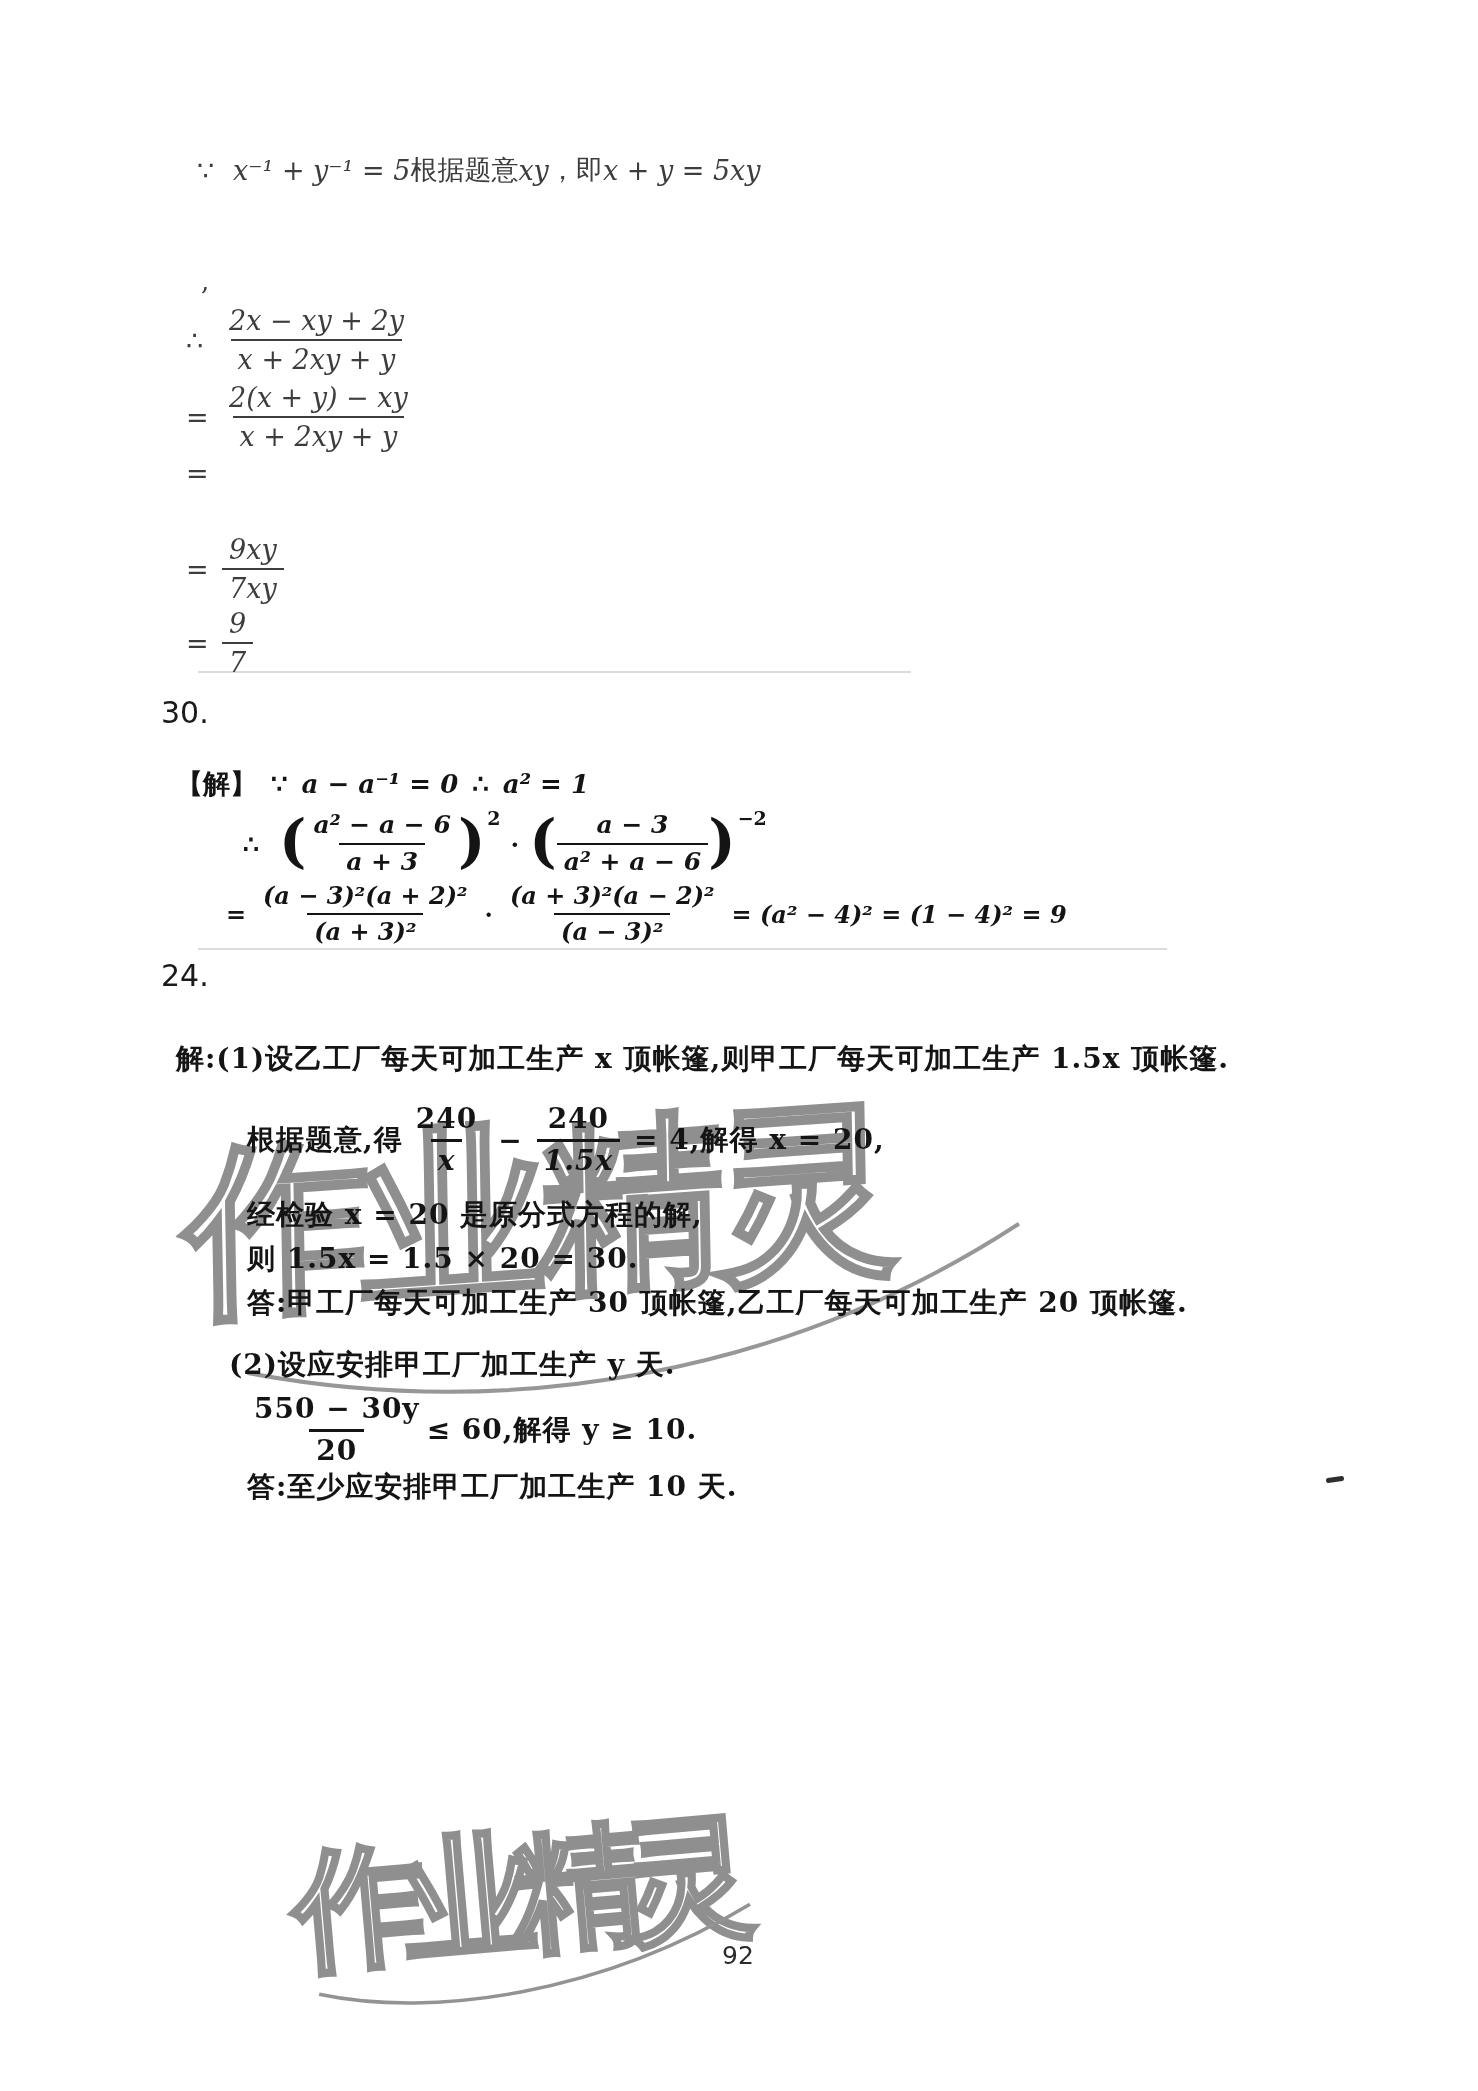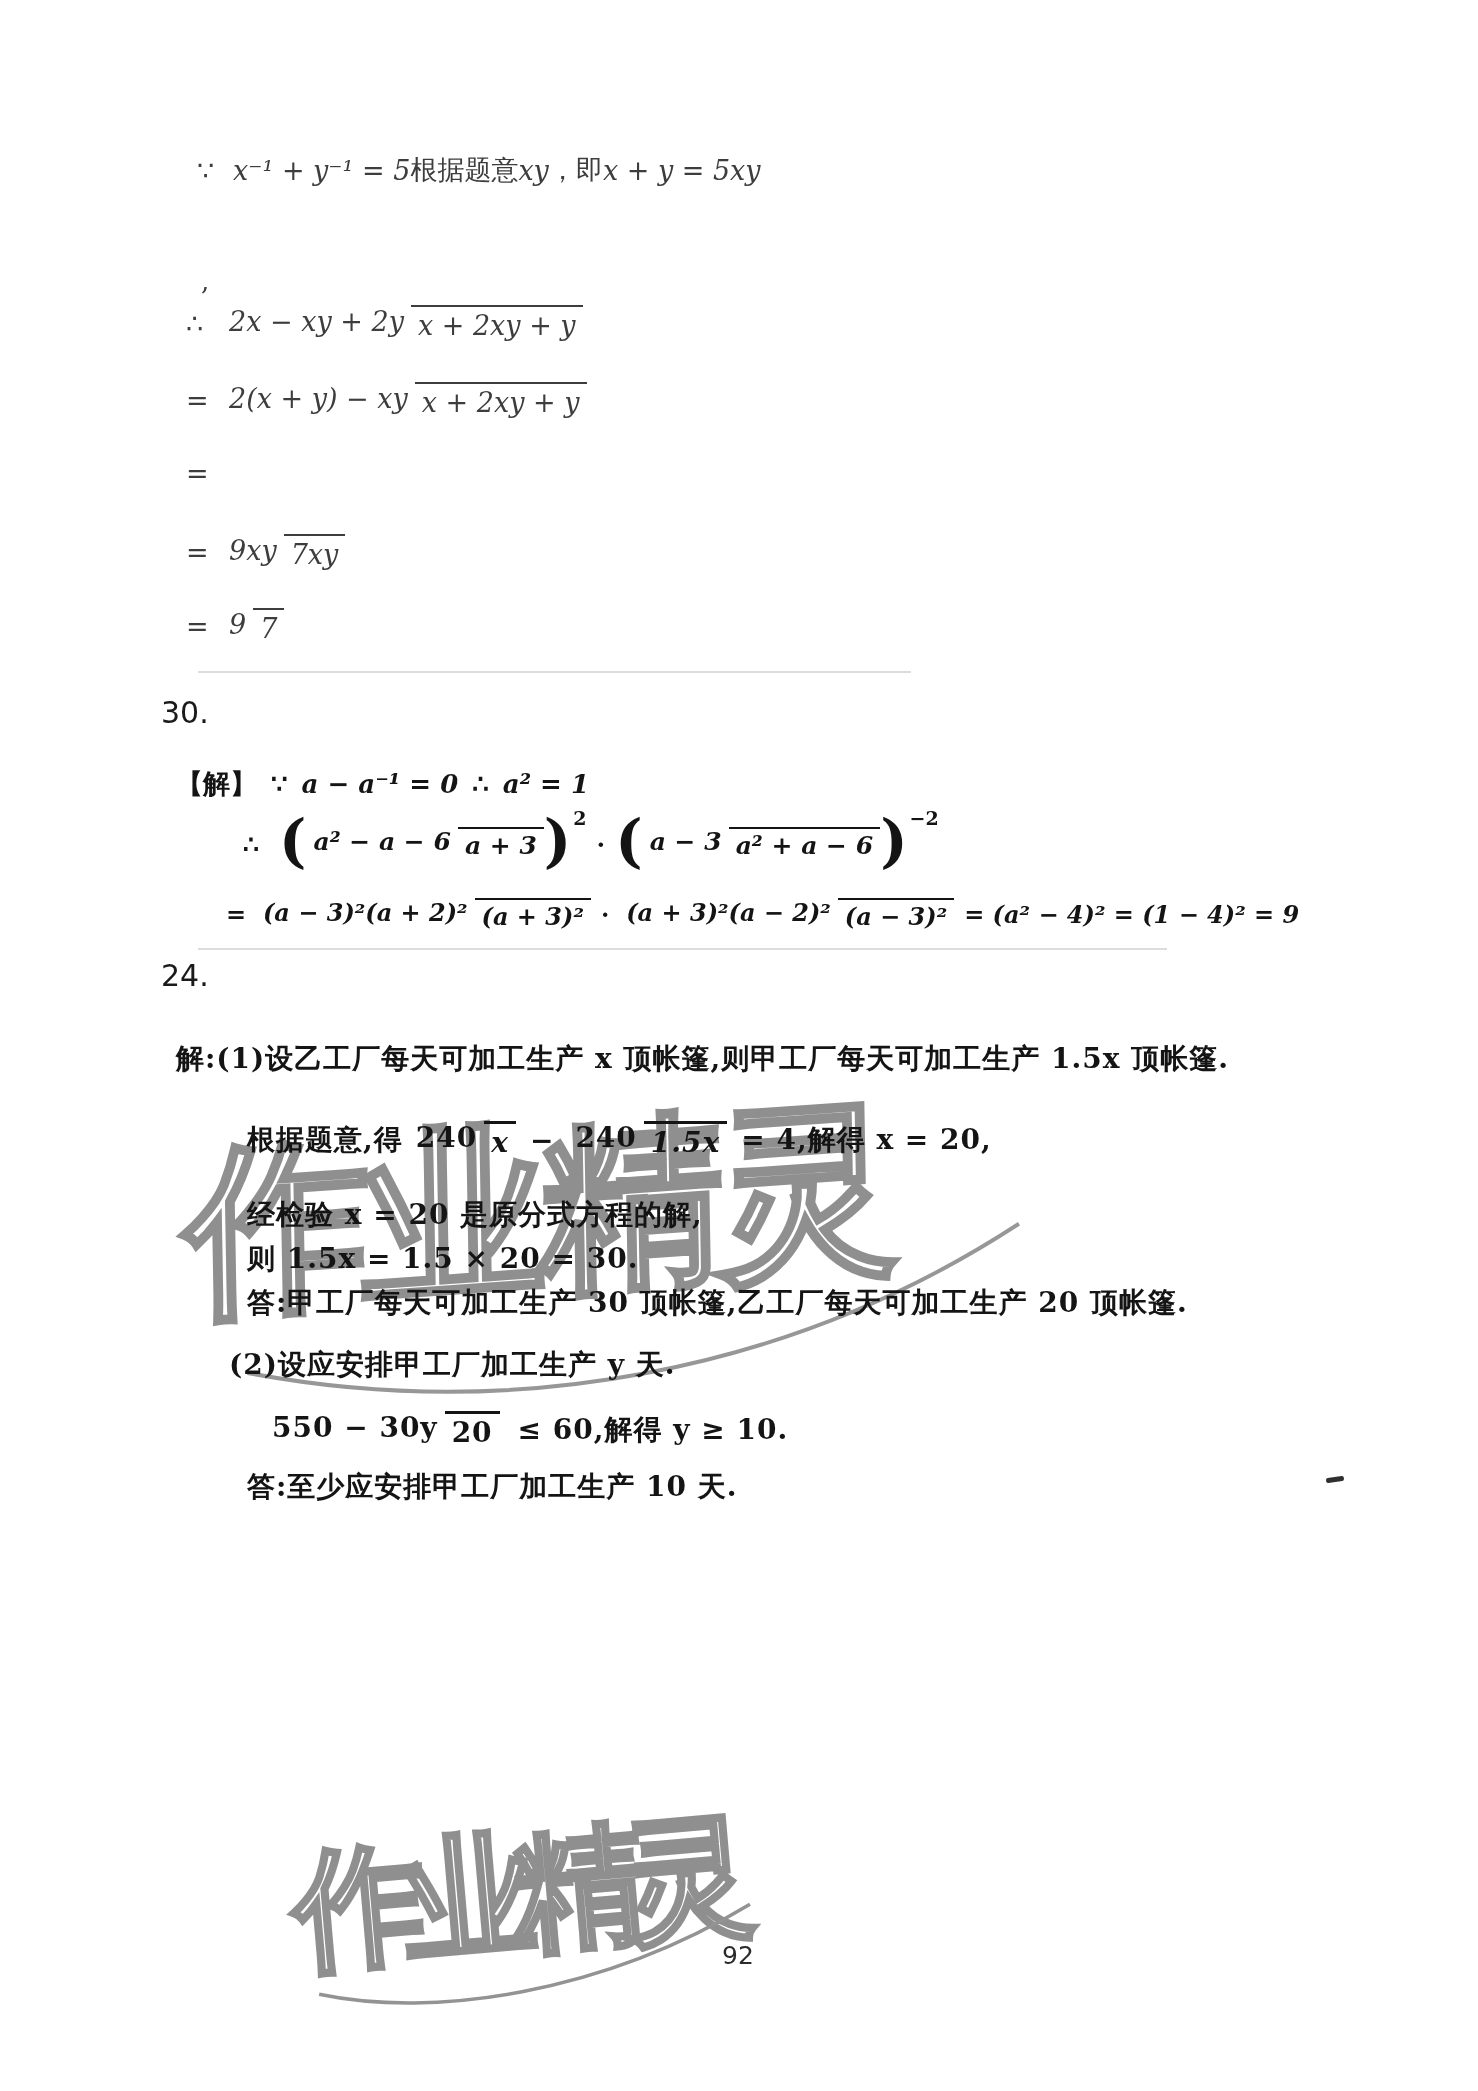--- a/index.html
+++ b/index.html
@@ -12,21 +12,21 @@
   .page {
     position: absolute; inset: 0;
     font-family: "DejaVu Serif", serif;
     color: #222;
   }
   .abs { position: absolute; z-index: 2; }
   .mathrow { display: flex; align-items: center; white-space: nowrap; }
   .tex { color: #3d3d3d; font-size: 27px; }
   .it { font-style: italic; }
   .lead { display: inline-block; min-width: 36px; text-align: left; }
-  .frac { display: inline-flex; align-items: center; text-align: center; }
+  .frac { display: inline-flex; flex-direction: column; align-items: center; text-align: center; }
   .frac .num { display: block; padding: 0 7px 3px; line-height: 1.15; }
   .frac .den { display: block; border-top: 2px solid currentColor; padding: 3px 7px 0; line-height: 1.15; }
   .print { color: #141414; font-weight: bold; }
   .q24line { font-size: 28px; letter-spacing: 1px; white-space: nowrap; }
   .q24 .frac .den { border-top-width: 3px; }
   .bigp { font-size: 58px; line-height: 0; transform: translateY(-3px); }
   .pexp { position: relative; top: -26px; font-size: 19px; margin-left: 2px; }
   .dot { margin: 0 10px; }
   .rule { position: absolute; height: 2px; background: #dcdcdc; z-index: 1; }
   .qlabel { font-family: "DejaVu Sans", sans-serif; font-size: 30px; color: #1a1a1a; }
@@ -184,21 +184,21 @@
       <span style="margin-left:8px;">= 4,解得 x = 20,</span>
     </div>
 
     <div class="abs print q24line" style="left:247px; top:1196px;">经检验 x = 20 是原分式方程的解,</div>
     <div class="abs print q24line" style="left:247px; top:1240px;">则 1.5x = 1.5 × 20 = 30.</div>
     <div class="abs print q24line" style="left:247px; top:1284px;">答:甲工厂每天可加工生产 30 顶帐篷,乙工厂每天可加工生产 20 顶帐篷.</div>
 
     <div class="abs print q24line" style="left:205px; top:1346px;margin-left:24px;">(2)设应安排甲工厂加工生产 y 天.</div>
 
     <div class="abs mathrow print q24line" style="left:247px; top:1385px; height:90px;">
-      <span class="frac" style="margin:0 18px;text-align:right;">
+      <span class="frac" style="margin:0 0;text-align:right;">
         <span class="num">550 − 30y</span>
         <span class="den">20</span>
       </span>
       <span>≤ 60,解得 y ≥ 10.</span>
     </div>
 
     <div class="abs print q24line" style="left:247px; top:1468px;">答:至少应安排甲工厂加工生产 10 天.</div>
   </div>
 
   <div class="stray" style="left:1326px; top:1477px;"></div>

